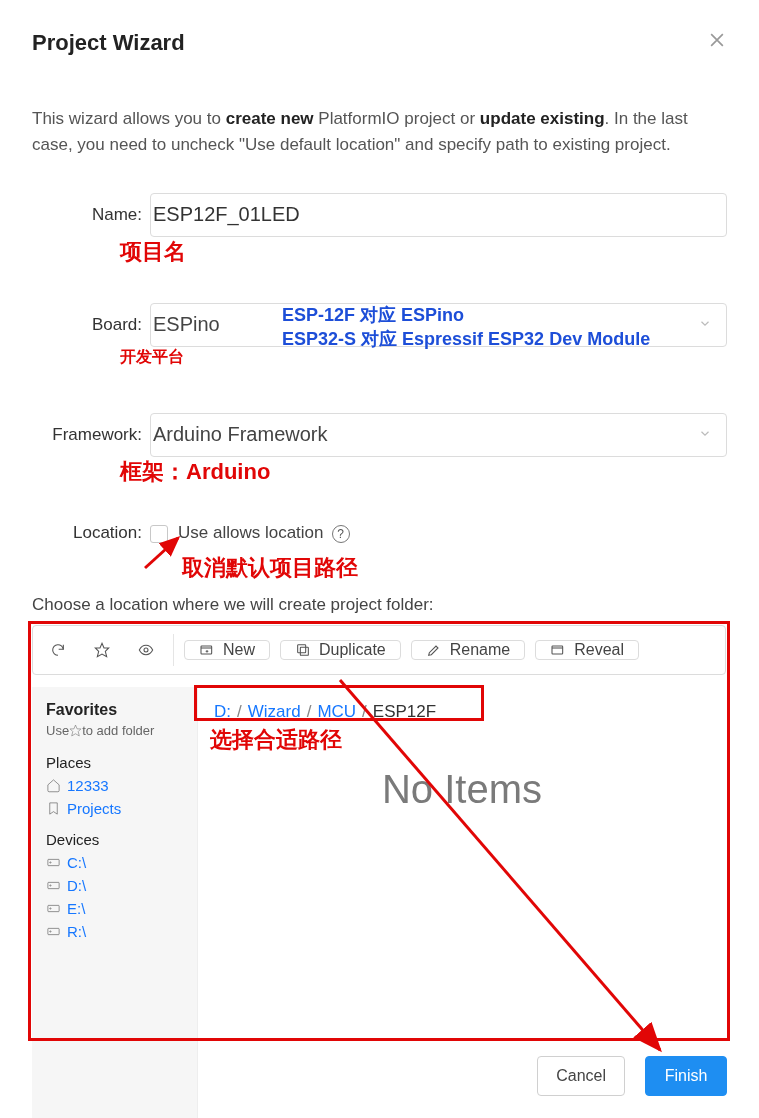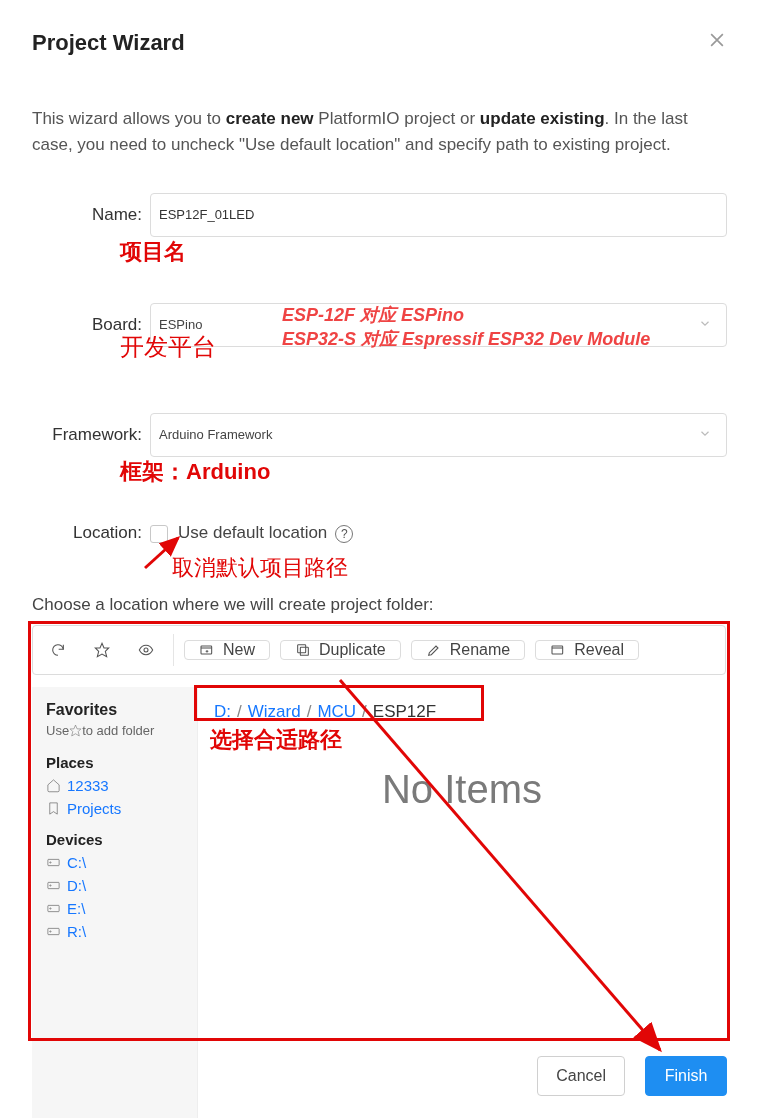--- a/index.html
+++ b/index.html
@@ -14,42 +14,42 @@
   }
   .modal-head { display:flex; align-items:center; justify-content:space-between; margin-bottom: 50px;}
   .modal-title { font-size: 22px; font-weight: 600; color:#222;}
   .close-x { font-size: 22px; color:#999; cursor:pointer; font-weight:300;}
   .intro { font-size: 17px; color:#555; line-height:1.55; margin-bottom: 34px;}
   .intro b { color:#222; }
   .form-row { display:flex; align-items:center; margin-bottom: 66px; position:relative;}
   .form-label { width: 118px; text-align:right; font-size:17px; color:#333; padding-right:8px;}
   .form-input {
     flex:1; height:44px; border:1px solid #dcdcdc; border-radius:4px;
-    background:#fff; font-size:13px; color:#333; padding: 0 8px;
+    background:#fff; font-size:20px; color:#333; padding: 0 2px;
     display:flex; align-items:center; position:relative;
   }
   .form-input.select { color:#444; }
   .chev {
     position:absolute; right:14px; top:50%; transform:translateY(-50%);
     color:#bbb; font-size:14px;
   }
   .chev svg { width:14px; height:14px; stroke:#bbb; fill:none; stroke-width:2;}
   .anno-proj { position:absolute; left:88px; top:44px; color:#e10606; font-size:22px; font-weight:700; white-space:nowrap;}
-  .anno-board { position:absolute; left:88px; top:28px; color:#e10606; font-size:24px; font-weight:400; white-space:nowrap;}
+  .anno-board { position:absolute; left:88px; top:44px; color:#e10606; font-size:16px; font-weight:700; white-space:nowrap;}
   .anno-framework { position:absolute; left:88px; top:44px; color:#e10606; font-size:22px; font-weight:700; white-space:nowrap;}
-  .anno-boardlines { position:absolute; left:250px; top:0px; color:#ef4444; font-size:18px; font-weight:700; line-height:1.35; pointer-events:none;font-style:italic;}
+  .anno-boardlines { position:absolute; left:250px; top:0px; color:#1d4ed8; font-size:18px; font-weight:700; line-height:1.35; pointer-events:none;}
   .loc-row { display:flex; align-items:flex-end; margin-bottom:52px; position:relative;}
   .loc-label { width:118px; text-align:right; font-size:17px; color:#333; padding-right:8px;}
   .chk { width:18px; height:18px; border:1px solid #c8c8c8; border-radius:3px; margin-right:10px; background:#fff;}
   .loc-text { font-size:17px; color:#444; margin-right:8px;}
   .qmark {
     width:18px;height:18px;border:1.5px solid #777;border-radius:50%;display:inline-flex;
     align-items:center;justify-content:center;font-size:12px;color:#555;
   }
-  .loc-anno { position:absolute; left:140px; top:30px; color:#e10606; font-size:22px; font-weight:400;}
+  .loc-anno { position:absolute; left:150px; top:30px; color:#e10606; font-size:22px; font-weight:700;}
   .loc-arrow-svg { position:absolute; left:108px; top:5px; pointer-events:none;}
   .choose-text { font-size:17px; color:#444; margin-bottom:10px;}
   
   .filebox-wrap { position:relative; }
   .redframe1 { position:absolute; left:-4px; top:-4px; width:702px; height:420px; border:3px solid #e10606; pointer-events:none; z-index:5;}
   .filebox { width:694px; background:#fff; }
   .fb-toolbar {
     display:flex; align-items:center; gap:10px;
     border:1px solid #dcdcdc; border-radius:4px; height:50px; padding:0 8px;
     background:#fff; margin-bottom:12px;
@@ -63,21 +63,21 @@
   .tb-btn svg, .tb-iconbtn svg { width:16px;height:16px; stroke:#555; fill:none; stroke-width:1.6;}
   .fb-body { display:flex; height:440px; }
   .fb-side {
     width:166px; background:#f6f6f6; border-right:1px solid #eee;
     padding:10px 14px; font-size:15px;
   }
   .fb-side h4 { font-size:16px; font-weight:700; color:#222; margin:4px 0 4px 0;}
   .fb-side .hint { font-size:13px; color:#666; margin-bottom:16px; display:flex; align-items:center; }
   .fb-side a { color:#1677ff; text-decoration:none; }
   .side-item { display:flex; align-items:center; gap:6px; margin:6px 0; color:#1677ff; cursor:pointer;}
-  .side-item.header { color:#222; font-weight:700; cursor:default; margin-top:14px; margin-bottom:6px;}
+  .side-item.header { color:#222; font-weight:400; cursor:default; margin-top:14px; margin-bottom:6px;}
   .side-item svg { width:15px;height:15px; }
   .fb-main { flex:1; padding:10px 16px; position:relative; background:#fff;}
   .breadcrumb {
     display:flex; align-items:center; gap:6px; font-size:17px; height:30px;
   }
   .breadcrumb .sep { color:#888; }
   .breadcrumb a { color:#1677ff; text-decoration:none;}
   .breadcrumb .cur { color:#333; }
   .bc-frame { position:absolute; left:200px; top:-2px; width:300px; height:36px; border:3px solid #e10606; pointer-events:none; z-index:6;}
   .bc-anno { position:absolute; left:222px; top:38px; color:#e10606; font-size:22px; font-weight:700; z-index:6;}
@@ -147,21 +147,21 @@
             <polyline points="6 9 12 15 18 9"></polyline>
           </svg>
       </span>
     </div>
     <div class="anno-framework">框架：Arduino</div>
   </div>
 
   <div class="loc-row">
     <div class="loc-label">Location:</div>
     <div class="chk"></div>
-    <div class="loc-text">Use default location</div>
+    <div class="loc-text">Use allows location</div>
     <span class="qmark">?</span>
 
     <svg class="loc-arrow-svg" width="60" height="46">
       <defs>
           <marker id="ah1" markerWidth="8" markerHeight="8" refX="6" refY="3" orient="auto">
             <path d="M0,0 L7,3 L0,6 Z" fill="#e10606"></path>
           </marker>
         </defs>
       <line x1="5" y1="40" x2="38" y2="10" stroke="#e10606" stroke-width="3" marker-end="url(#ah1)"></line>
     </svg>

